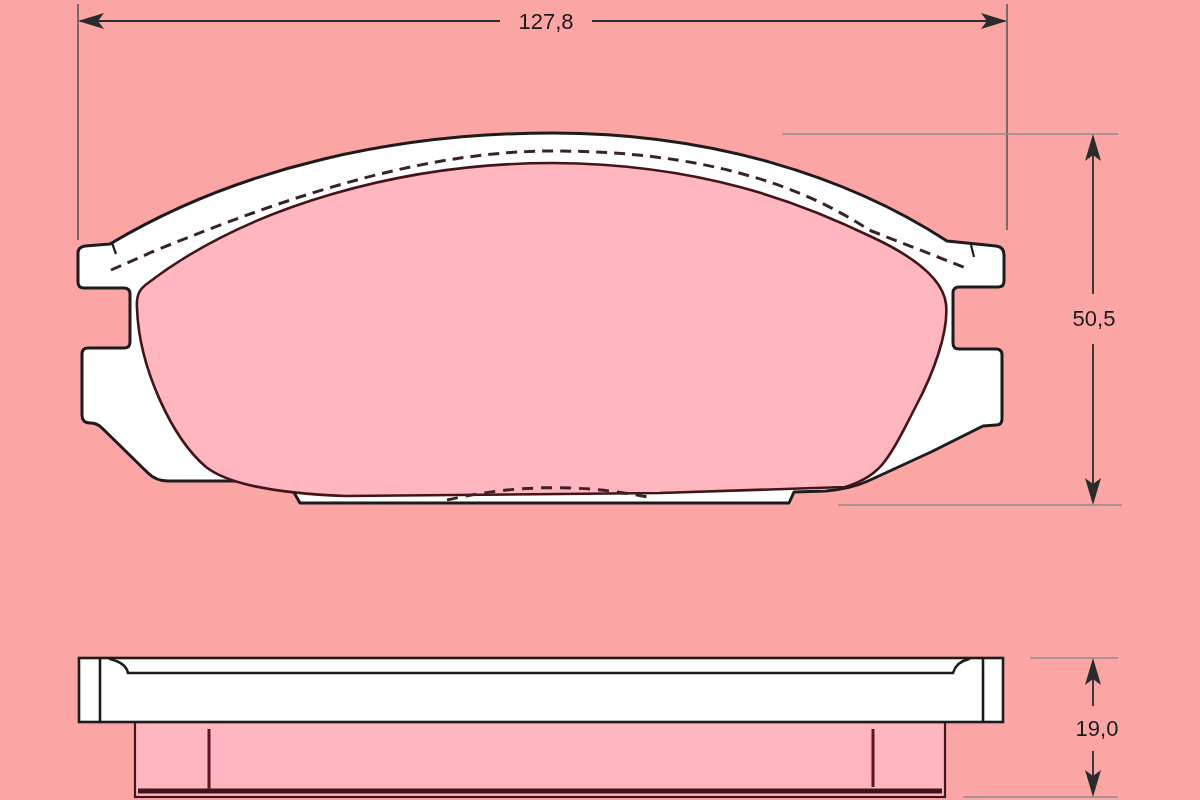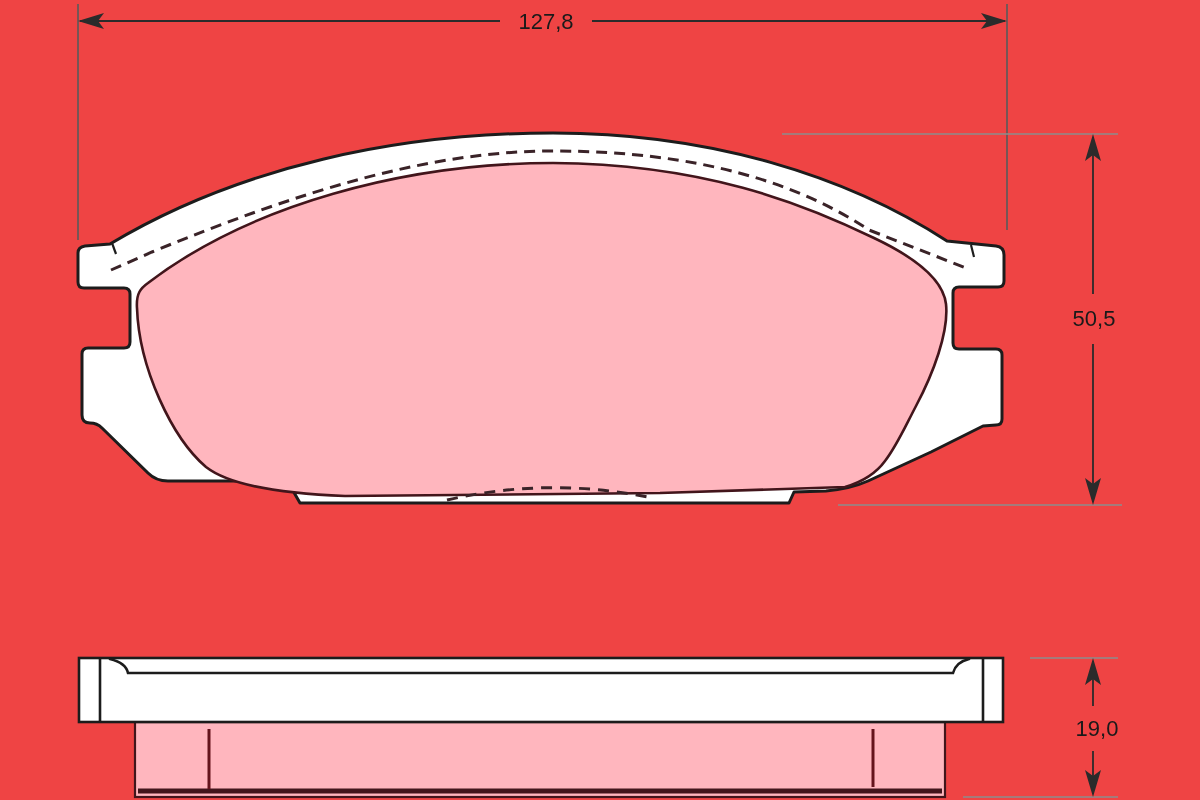--- a/index.html
+++ b/index.html
@@ -5,21 +5,21 @@
   html, body {
     margin: 0;
     padding: 0;
     background: #ffffff;
     font-family: "Liberation Sans", "DejaVu Sans", sans-serif;
   }
   .canvas {
     position: relative;
     width: 1200px;
     height: 800px;
-    background: #ef4444;
+    background: #fca5a5;
     overflow: hidden;
   }
   svg { display: block; }
   .dim-label {
     font-family: "Liberation Sans", "DejaVu Sans", sans-serif;
     font-size: 22px;
   }
 </style>
 </head>
 <body>

